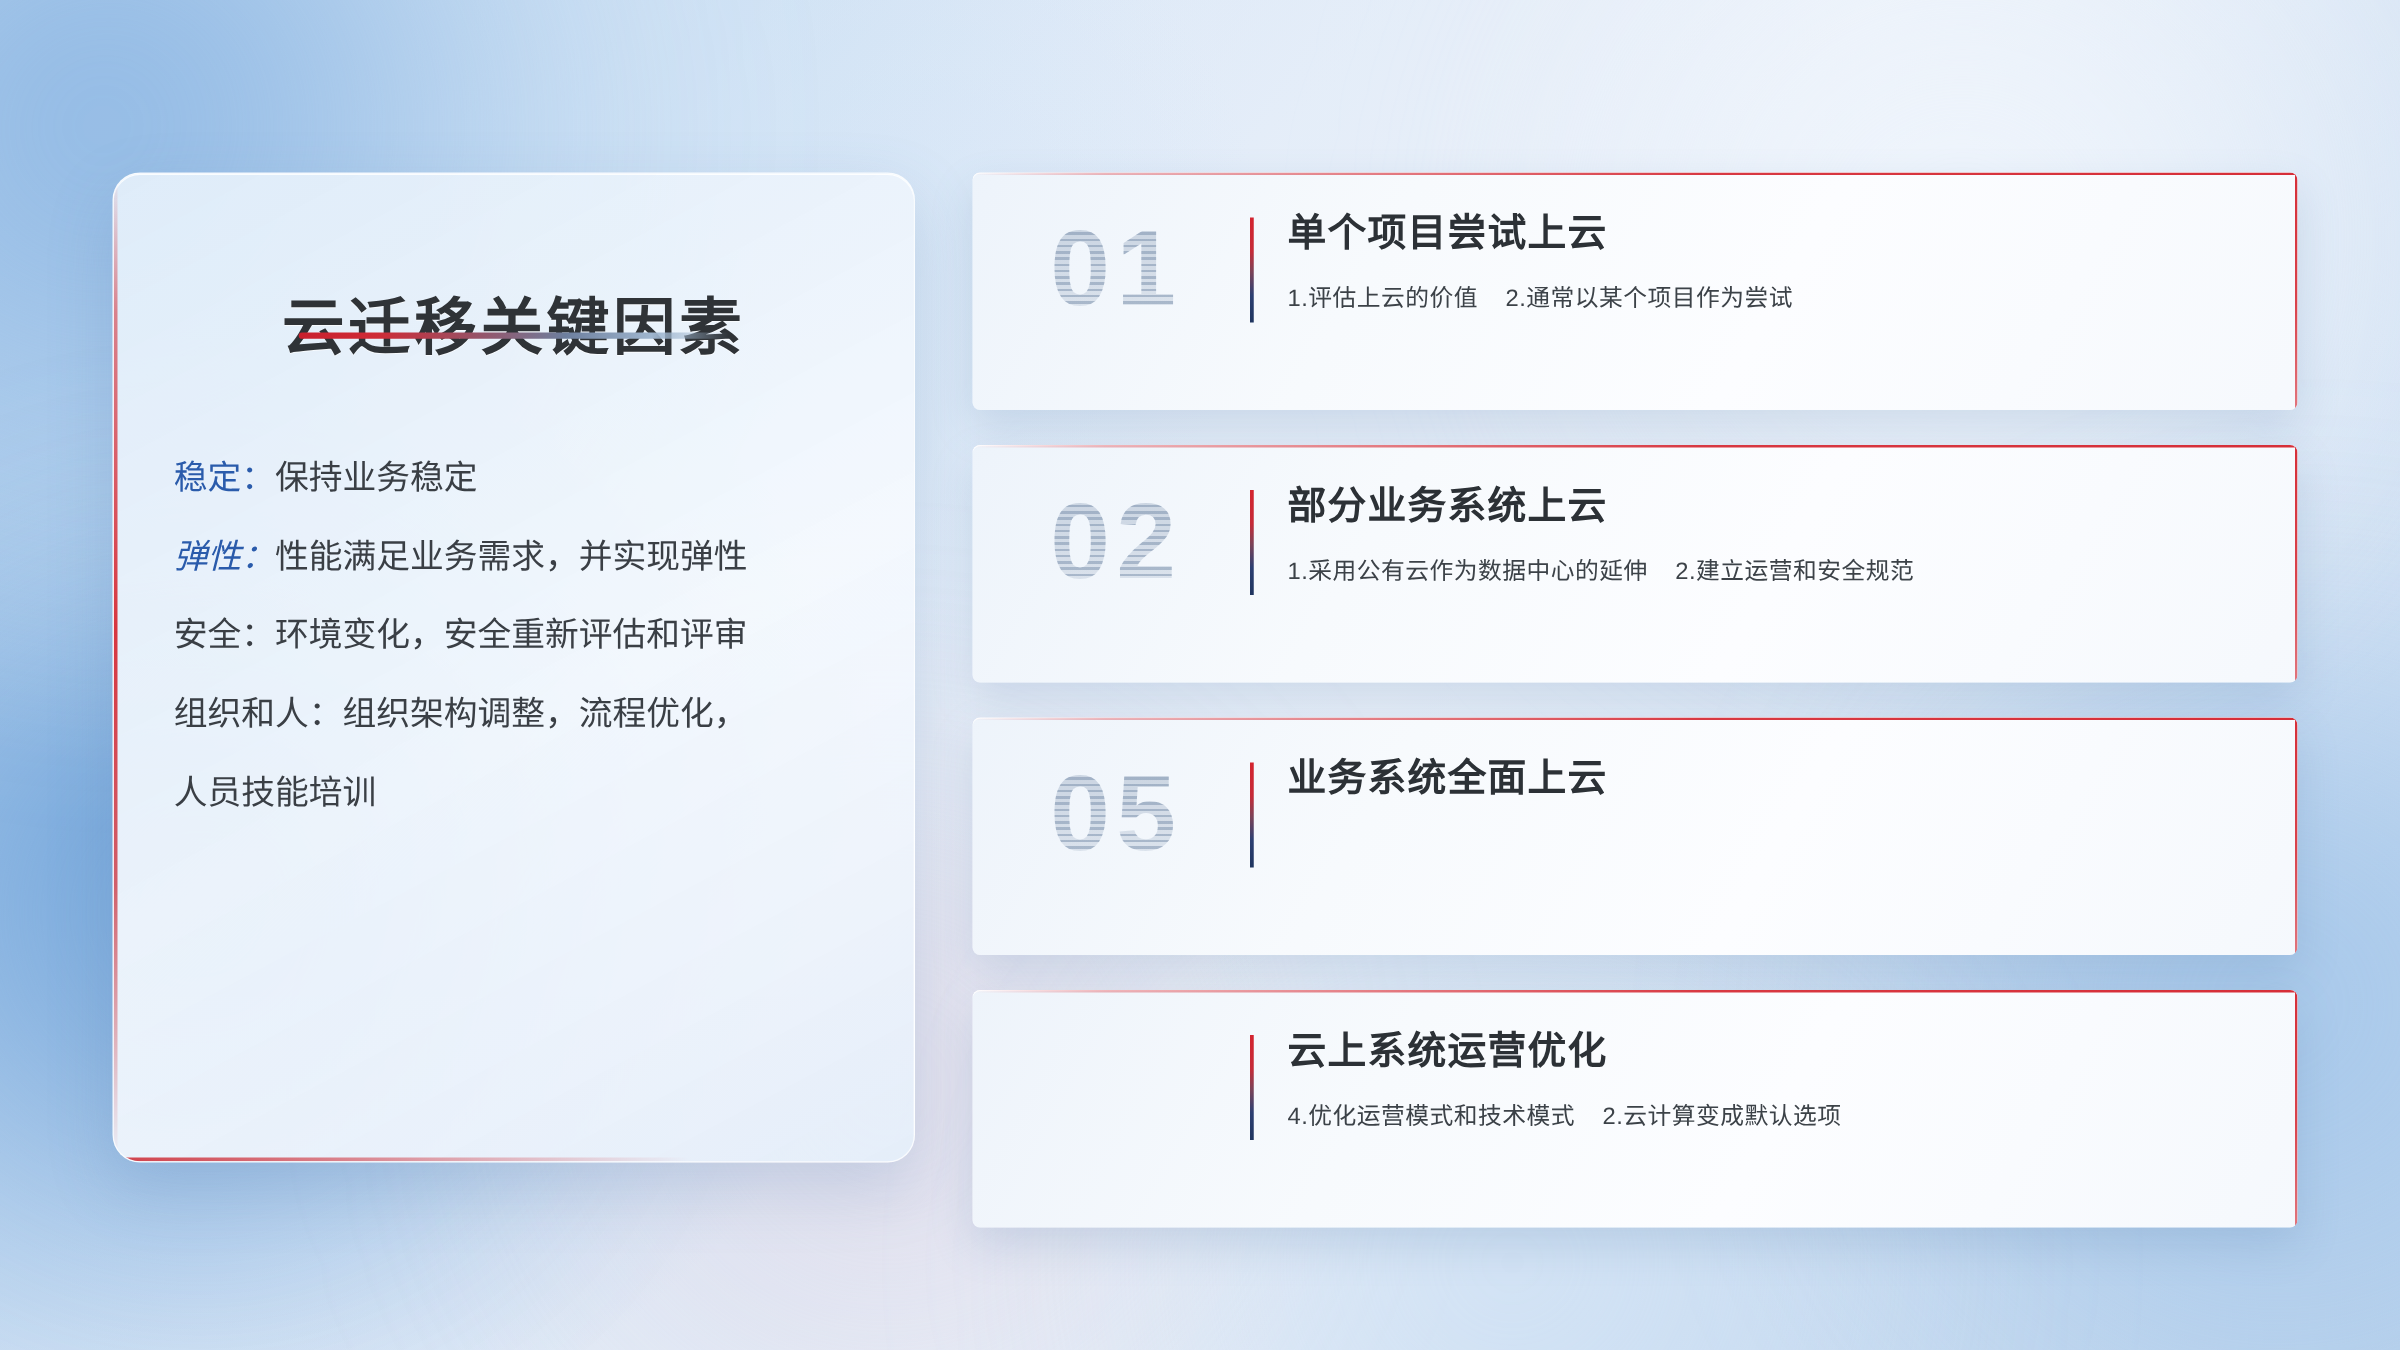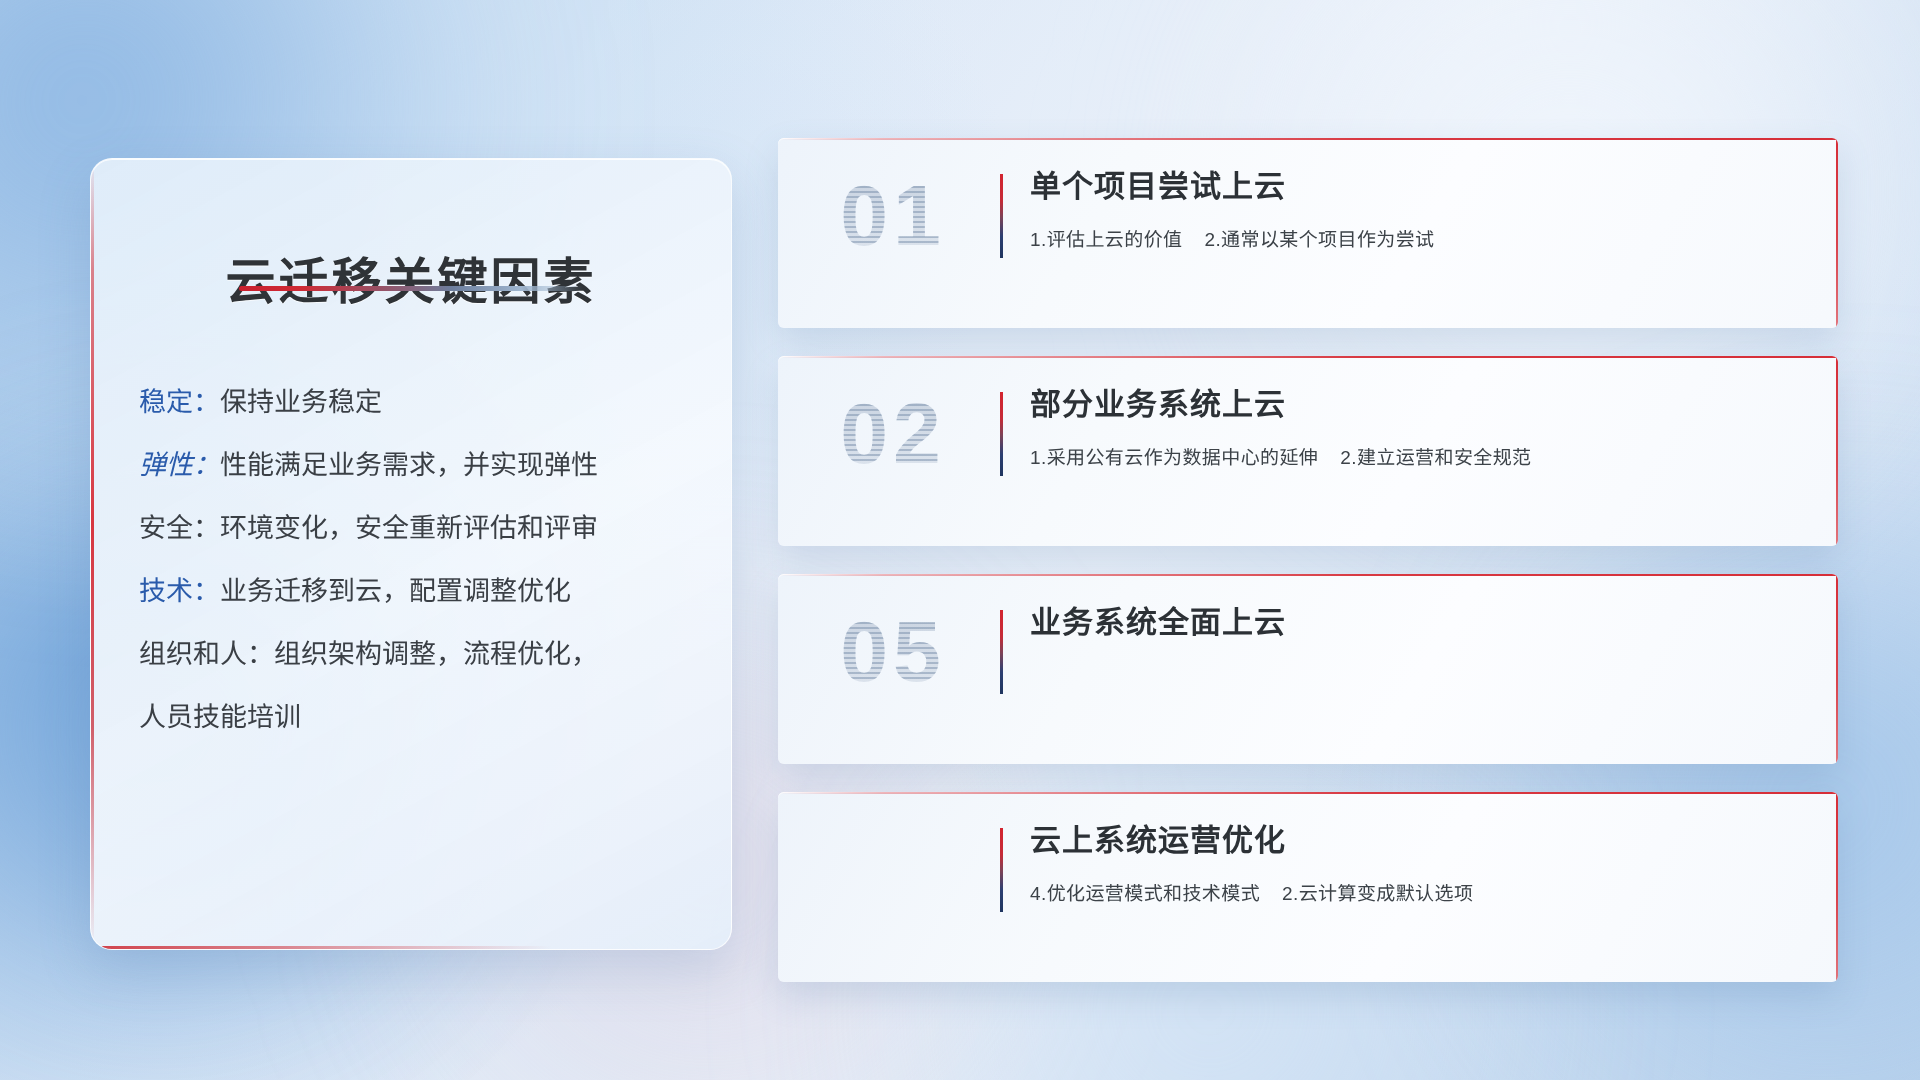--- a/index.html
+++ b/index.html
@@ -58,21 +58,20 @@
     background: linear-gradient(152deg,
         rgba(226,238,250,.95) 0%,
         rgba(235,243,251,.92) 26%,
         rgba(246,250,254,.90) 54%,
         rgba(238,244,252,.92) 80%,
         rgba(228,238,250,.94) 100%);
     border: 1px solid rgba(255,255,255,.75);
     box-shadow: 0 20px 52px rgba(84,125,172,.22),
                 inset 0 1px 0 rgba(255,255,255,.85);
     overflow: hidden;
-    margin-top: 20px;
   }
   .left-panel::before {
     content: "";
     position: absolute;
     left: 0; top: 0;
     width: 3px; height: 100%;
     background: linear-gradient(180deg,
       rgba(210,40,50,0) 0%,
       rgba(210,40,50,.55) 14%,
       rgba(214,44,54,.95) 46%,
@@ -254,23 +253,20 @@
     <div class="factor-row">
       <span class="factor-label" style="color: rgb(42, 91, 171);">稳定：</span><span class="factor-text">保持业务稳定</span>
     </div>
     <div class="factor-row">
       <span class="factor-label" style="color: rgb(42, 91, 171); font-style: italic;">弹性：</span><span class="factor-text">性能满足业务需求，并实现弹性</span>
     </div>
     <div class="factor-row">
       <span class="factor-label neutral" style="color: rgb(58, 63, 69);">安全：</span><span class="factor-text">环境变化，安全重新评估和评审</span>
     </div>
     <div class="factor-row">
-      <span class="factor-label" style="color: rgb(42, 91, 171);">技术：</span><span class="factor-text">业务迁移到云，配置调整优化</span>
-    </div>
-    <div class="factor-row">
       <span class="factor-label neutral" style="color: rgb(58, 63, 69);">组织和人：</span><span class="factor-text">组织架构调整，流程优化，</span>
     </div>
     <div class="factor-row">
       <span class="factor-text">人员技能培训</span>
     </div>
   </div>
 </section>
 
 <section class="cards">
 

